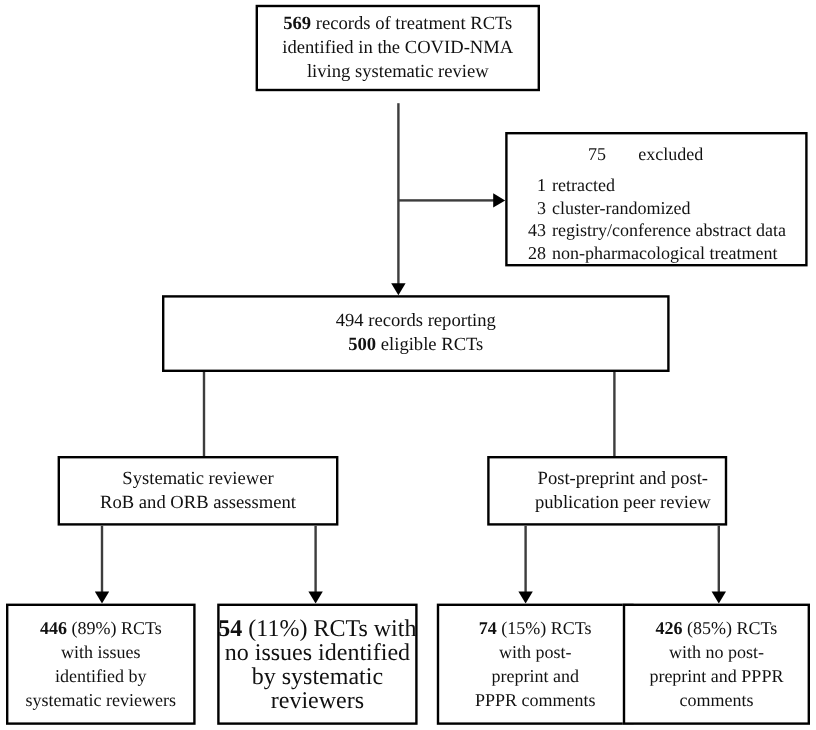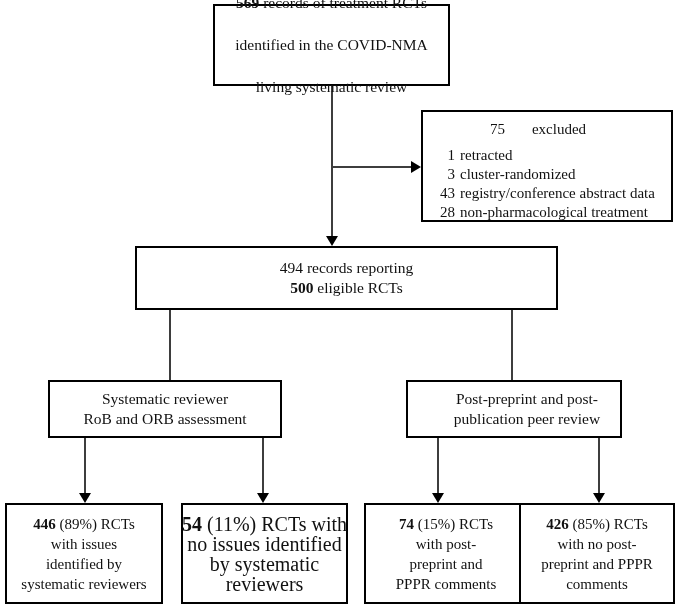--- a/index.html
+++ b/index.html
@@ -82,21 +82,21 @@
 
   <div class="vline" style="left:262px; top:438px; height:57px;"></div>
   <div class="arr-down" style="left:257px; top:493px;"></div>
 
   <div class="vline" style="left:437px; top:438px; height:57px;"></div>
   <div class="arr-down" style="left:432px; top:493px;"></div>
 
   <div class="vline" style="left:598px; top:438px; height:57px;"></div>
   <div class="arr-down" style="left:593px; top:493px;"></div>
 
-  <div class="box" style="left:213px; top:4px; width:237px; height:82px;gap:22px;">
+  <div class="box" style="left:213px; top:4px; width:237px; height:72px;">
     <div class="ln"><span class="b">569</span><span> records of treatment RCTs</span></div>
     <div class="ln"><span>identified in the COVID-NMA</span></div>
     <div class="ln"><span>living systematic review</span></div>
   </div>
 
   <div class="box excl" style="left:421px; top:110px; width:252px; height:112px;">
     <div class="excl-title"><span>75</span><span class="lbl-t">excluded</span></div>
     <div class="excl-row">
         <span class="enum">1</span>
         <span class="elbl">retracted</span>
@@ -118,21 +118,21 @@
   <div class="box" style="left:135px; top:246px; width:423px; height:64px;">
     <div class="ln"><span>494 records reporting</span></div>
     <div class="ln"><span class="b">500</span><span> eligible RCTs</span></div>
   </div>
 
   <div class="box" style="left:48px; top:380px; width:234px; height:58px;">
     <div class="ln"><span>Systematic reviewer</span></div>
     <div class="ln"><span>RoB and ORB assessment</span></div>
   </div>
 
-  <div class="box" style="left:406px; top:380px; width:216px; height:58px;padding-left:26px;">
+  <div class="box" style="left:406px; top:380px; width:200px; height:58px;padding-left:26px;">
     <div class="ln"><span>Post-preprint and post-</span></div>
     <div class="ln"><span>publication peer review</span></div>
   </div>
 
   <div class="box small-pad" style="left:5px; top:503px; width:158px; height:101px; font-size:15px;">
     <div class="ln"><span class="b">446</span><span> (89%) RCTs</span></div>
     <div class="ln"><span>with issues</span></div>
     <div class="ln"><span>identified by</span></div>
     <div class="ln"><span>systematic reviewers</span></div>
   </div>

